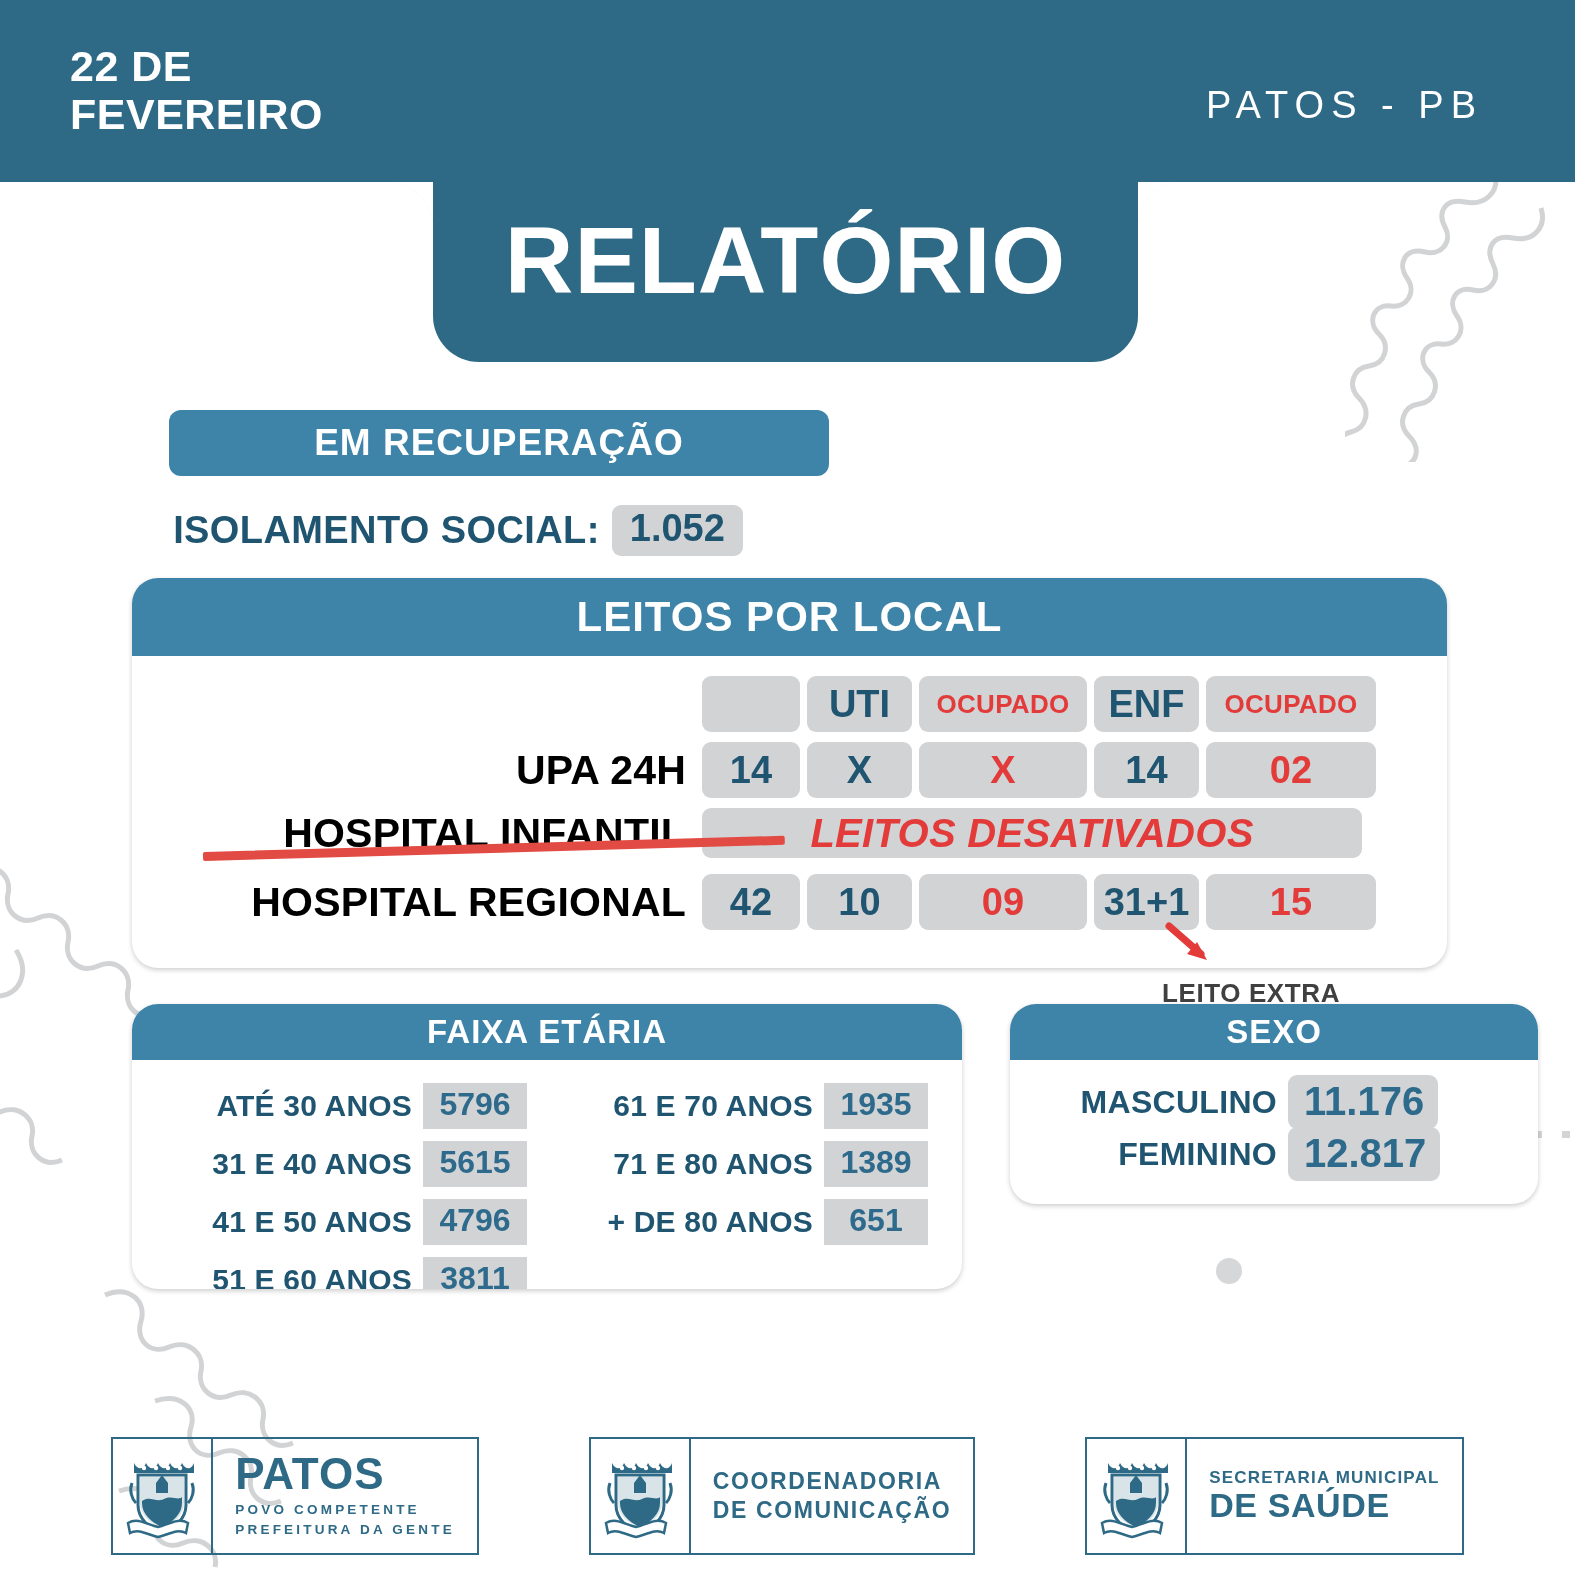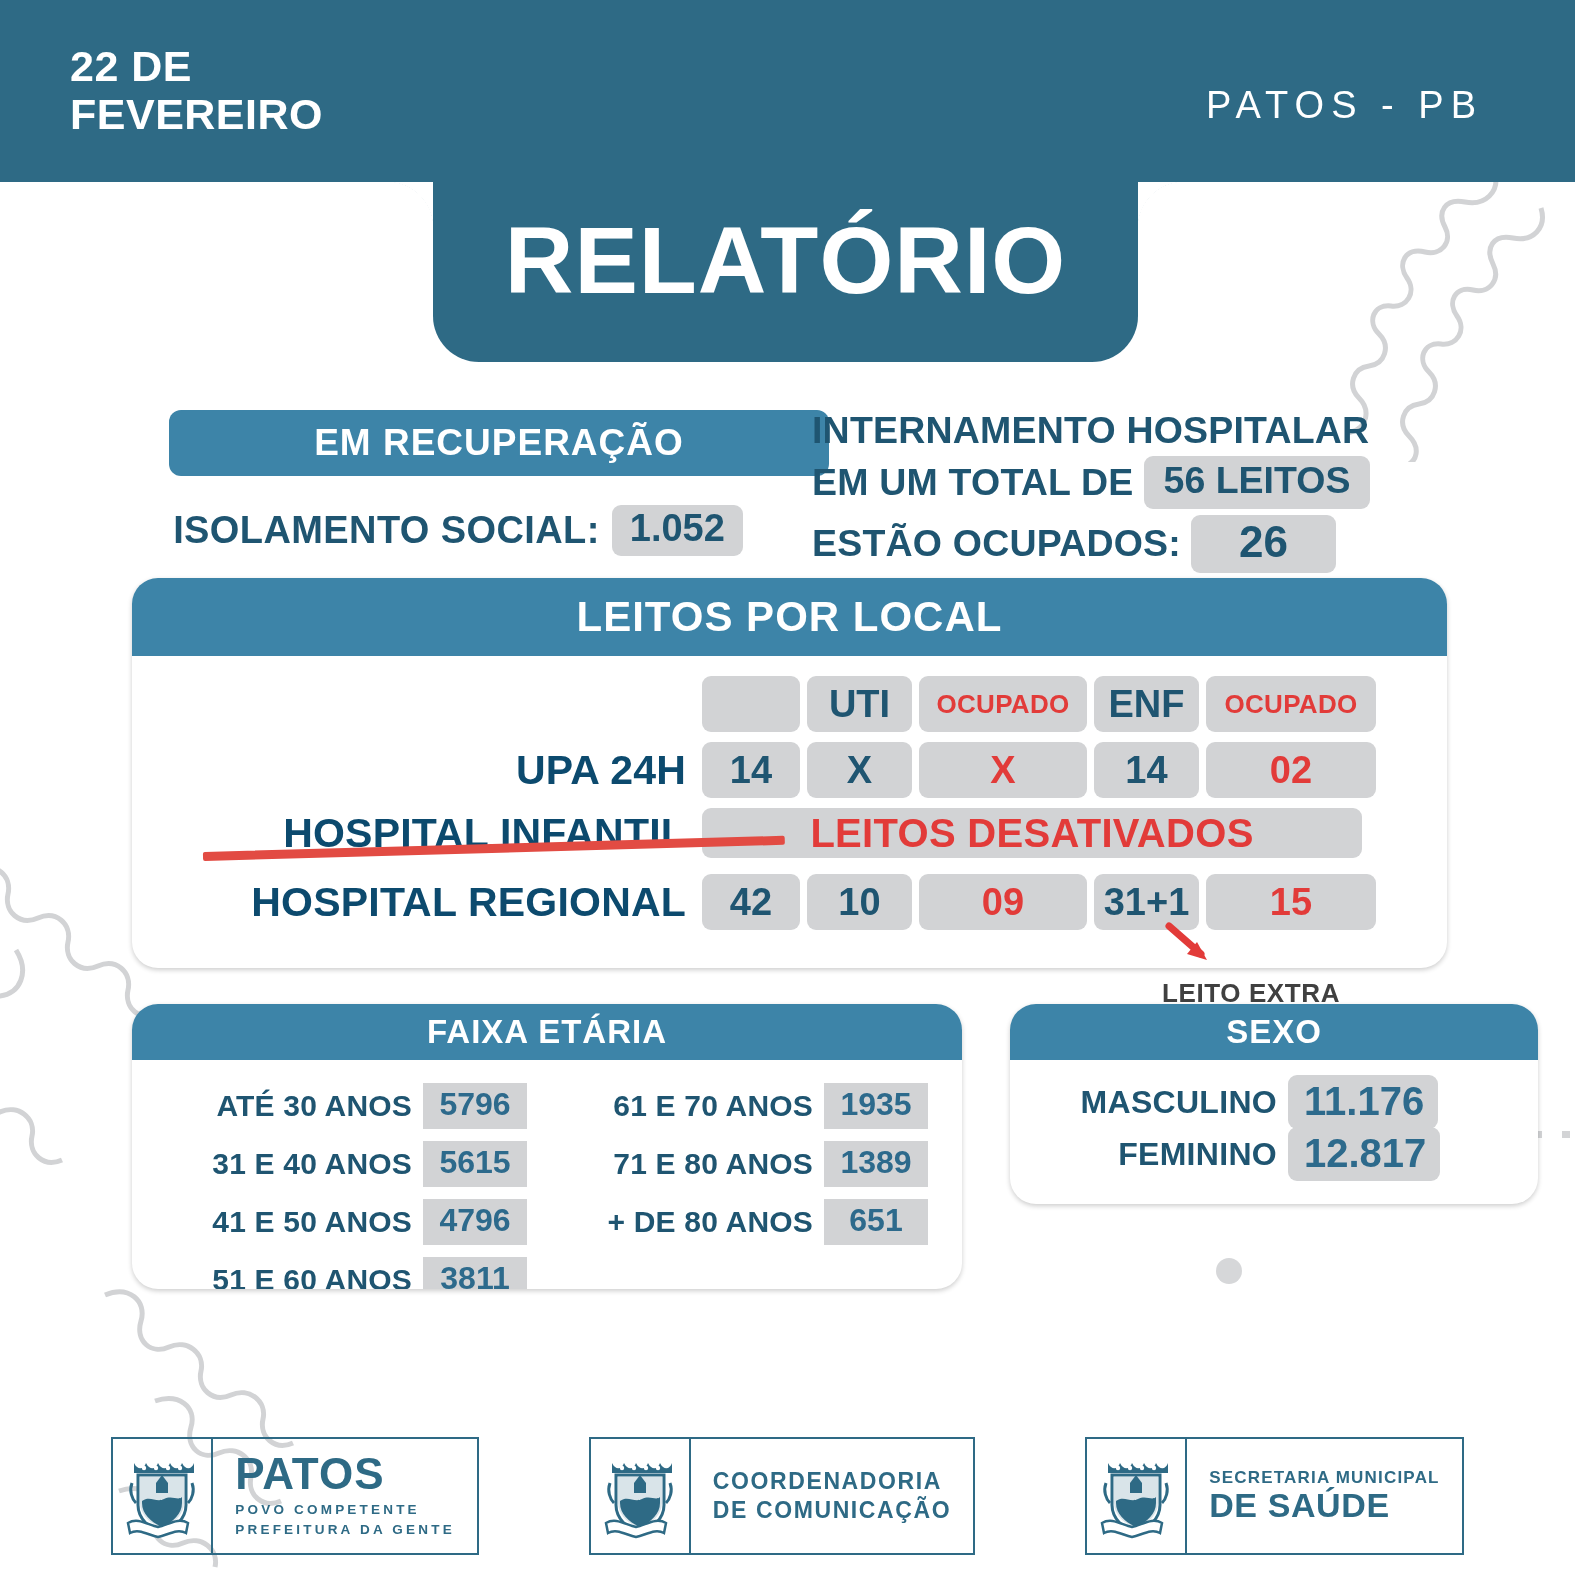--- a/index.html
+++ b/index.html
@@ -226,21 +226,21 @@
     position: absolute;
     left: 0;
     width: 100%;
     display: flex;
     align-items: center;
   }
   .bed-row .rowlabel {
     width: 570px;
     text-align: right;
     padding-right: 16px;
-    color: #0c4a6e;
+    color: #000000;
     font-size: 41px;
     font-weight: 700;
     letter-spacing: 0.2px;
     white-space: nowrap;
   }
   .bed-cells { display: flex; gap: 7px; }
   .cell {
     background: #d2d3d5;
     border-radius: 9px;
     display: flex; align-items: center; justify-content: center;
@@ -263,20 +263,21 @@
   .cell-wide {
     background: #d2d3d5;
     border-radius: 9px;
     width: 660px;
     height: 50px;
     display: flex; align-items: center; justify-content: center;
     color: #e23b39;
     font-size: 40px;
     font-weight: 700;
     letter-spacing: 0.3px;
+    font-style: italic;
   }
 
   .strike {
     position: absolute;
     left: 203px;
     top: 852px;
     width: 582px;
     height: 9px;
     background: #e24b43;
     transform: rotate(-1.6deg);
@@ -485,31 +486,20 @@
 
   <div class="recup-pill">
     <span>EM RECUPERAÇÃO</span>
   </div>
 
   <div class="isolamento-row">
     <span class="isolamento-label">ISOLAMENTO SOCIAL:</span>
     <span class="isolamento-value">1.052</span>
   </div>
 
-  <div class="intern-block">
-    <div class="intern-line1">INTERNAMENTO HOSPITALAR</div>
-    <div class="intern-line2">
-      <span class="intern-lbl">EM UM TOTAL DE</span>
-      <span class="intern-box">56 LEITOS</span>
-    </div>
-    <div class="intern-line3">
-      <span class="intern-lbl">ESTÃO OCUPADOS:</span>
-      <span class="intern-box big">26</span>
-    </div>
-  </div>
 
   <div class="card" id="leitos-card">
     <div class="card-head">LEITOS POR LOCAL</div>
     <div class="beds-body">
 
       <div class="bed-row" style="top:20px;">
         <div class="rowlabel"></div>
         <div class="bed-cells">
           <div class="cell hdr blank c1"></div>
           <div class="cell hdr c2">UTI</div>

